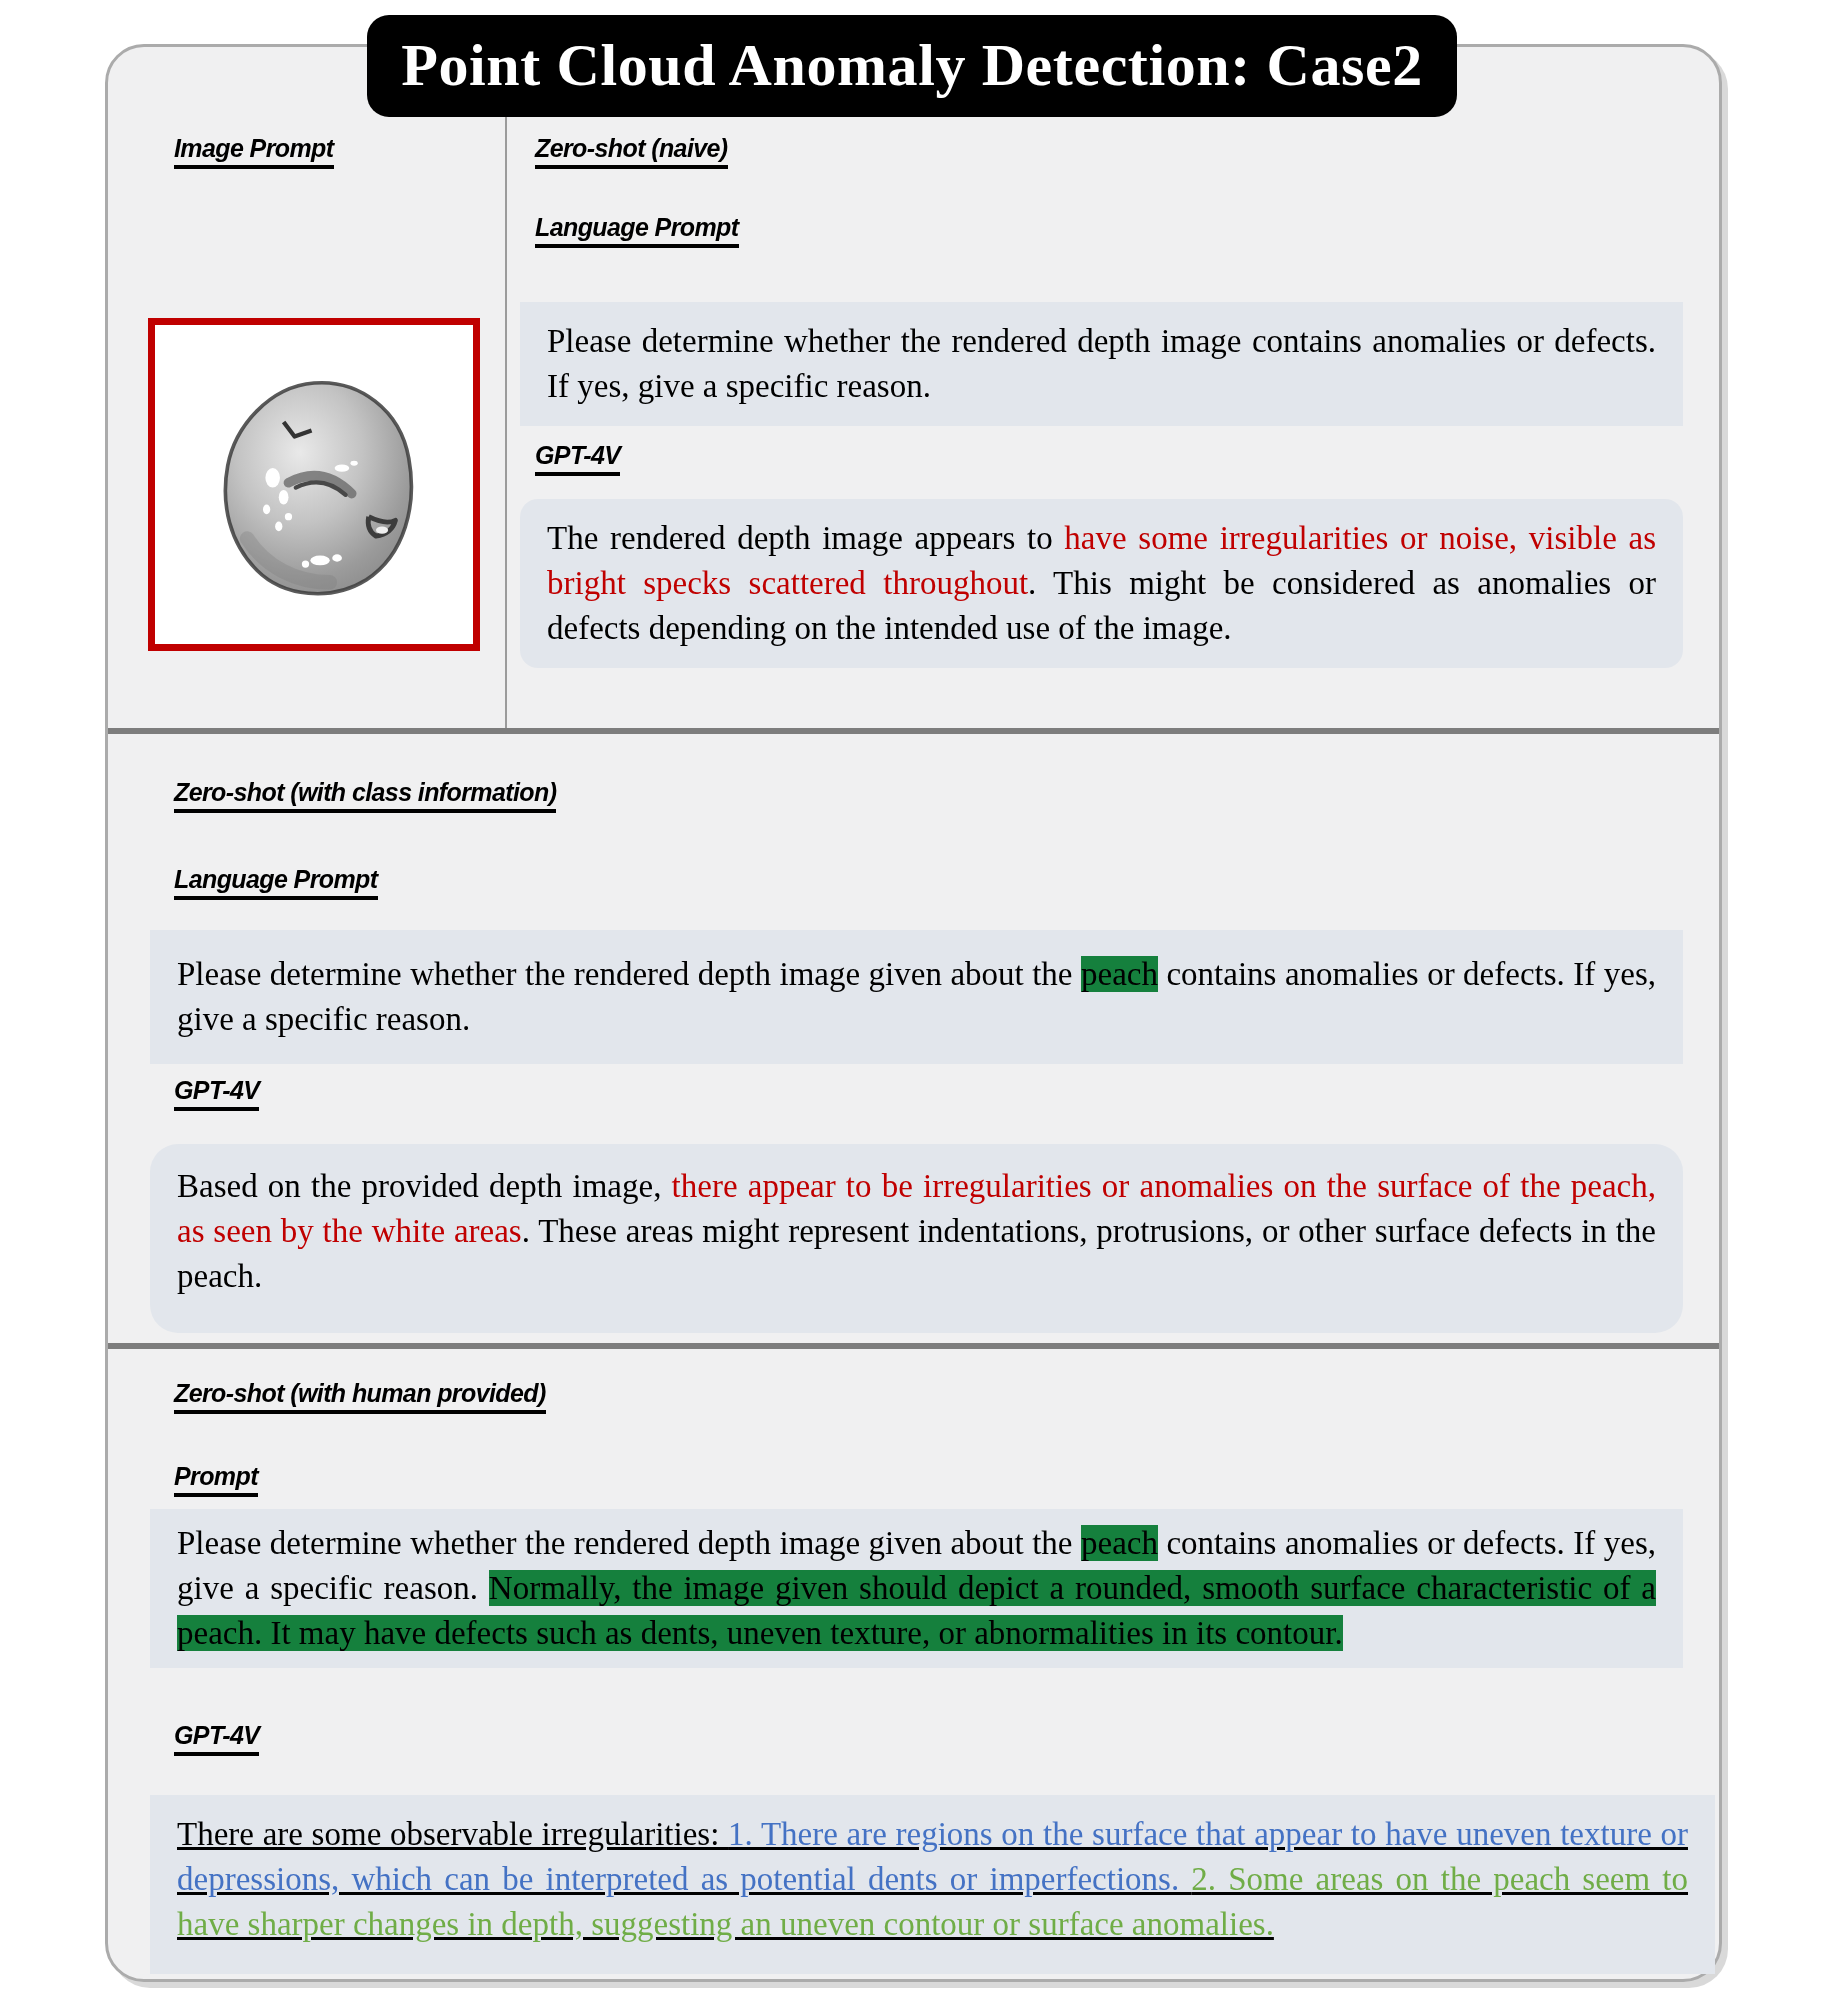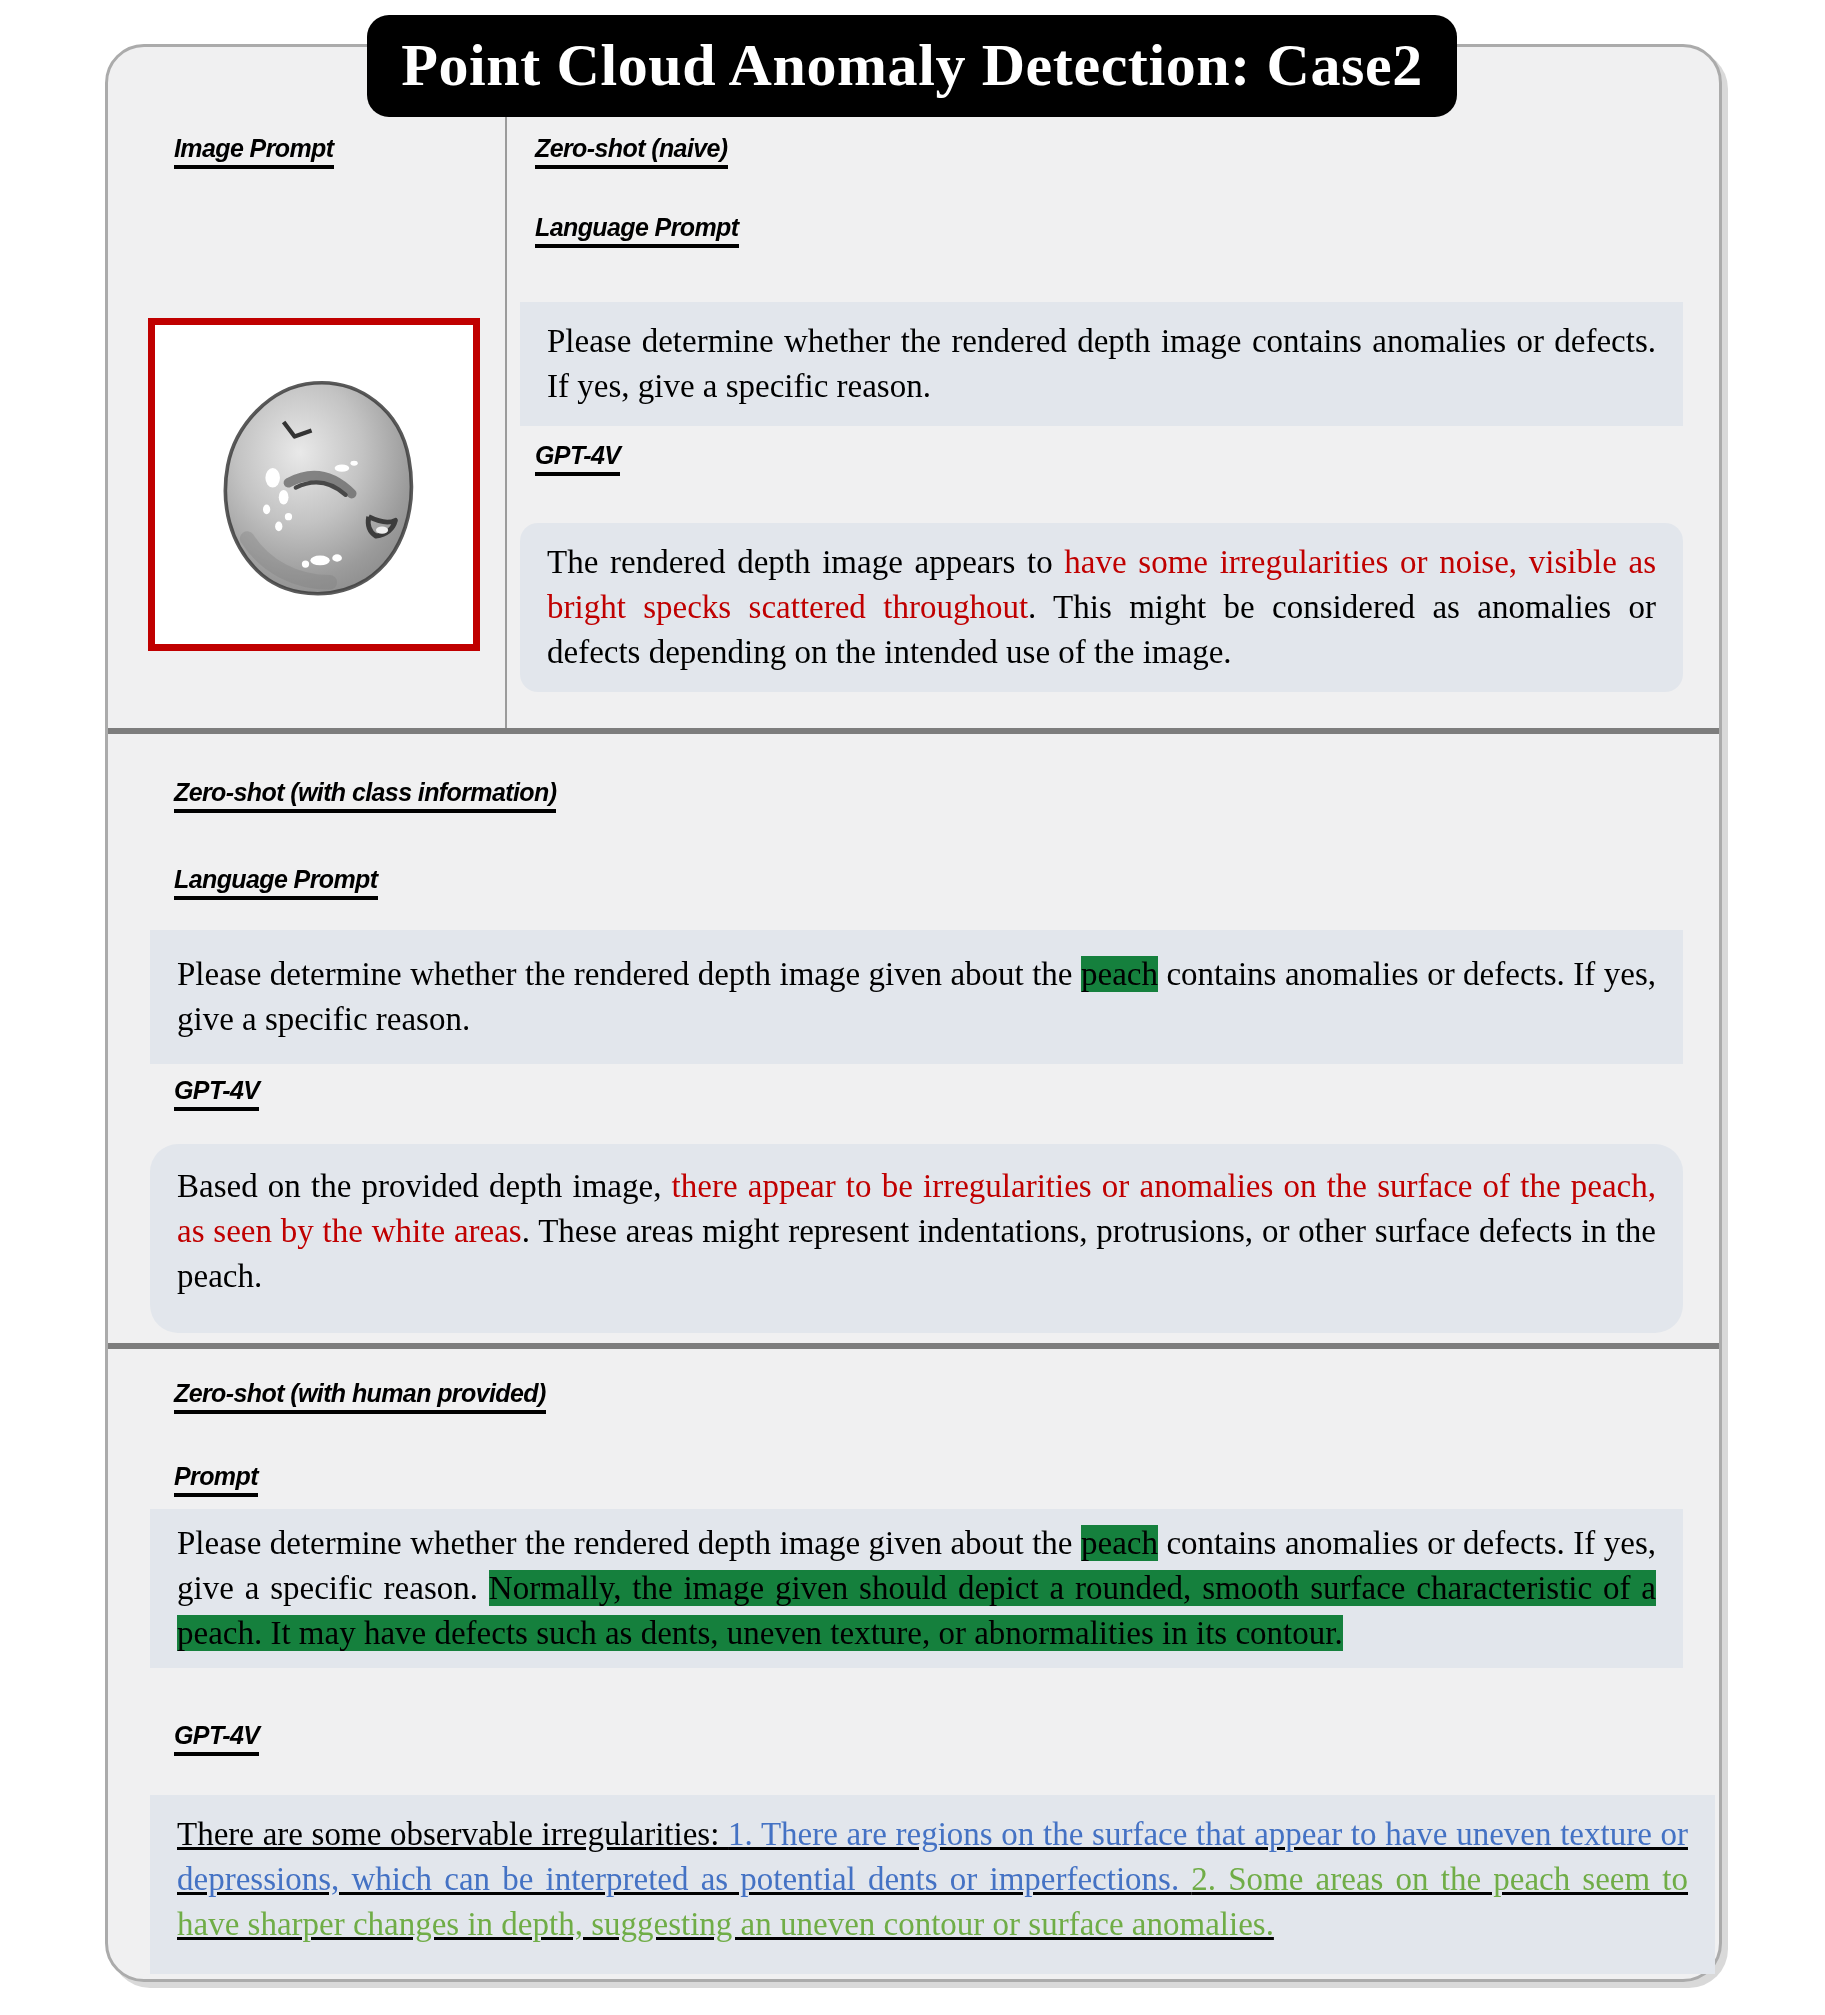--- a/index.html
+++ b/index.html
@@ -46,21 +46,21 @@
   .h-lang1{left:535px;top:214px;}
   .h-gpt1{left:535px;top:442px;}
   .h-class{left:174px;top:779px;}
   .h-lang2{left:174px;top:866px;}
   .h-gpt2{left:174px;top:1077px;}
   .h-human{left:174px;top:1380px;}
   .h-prompt3{left:174px;top:1463px;}
   .h-gpt3{left:174px;top:1722px;}
   
   .box1{left:520px;top:302px;width:1163px;padding:17px 27px;}
-  .box2{left:520px;top:523px;width:1163px;padding:17px 27px;border-radius:18px;}
+  .box2{left:520px;top:499px;width:1163px;padding:17px 27px;border-radius:18px;}
   .box3{left:150px;top:930px;width:1533px;padding:22px 27px;}
   .box4{left:150px;top:1144px;width:1533px;padding:19.5px 27px 34px 27px;border-radius:28px;}
   .box5{left:150px;top:1509px;width:1533px;padding:12px 27px;}
   .box6{left:150px;top:1795px;width:1565px;padding:17px 27px 27px 27px;text-decoration:underline;}
 </style>
 </head>
 <body>
 
 <div class="panel"></div>
 

